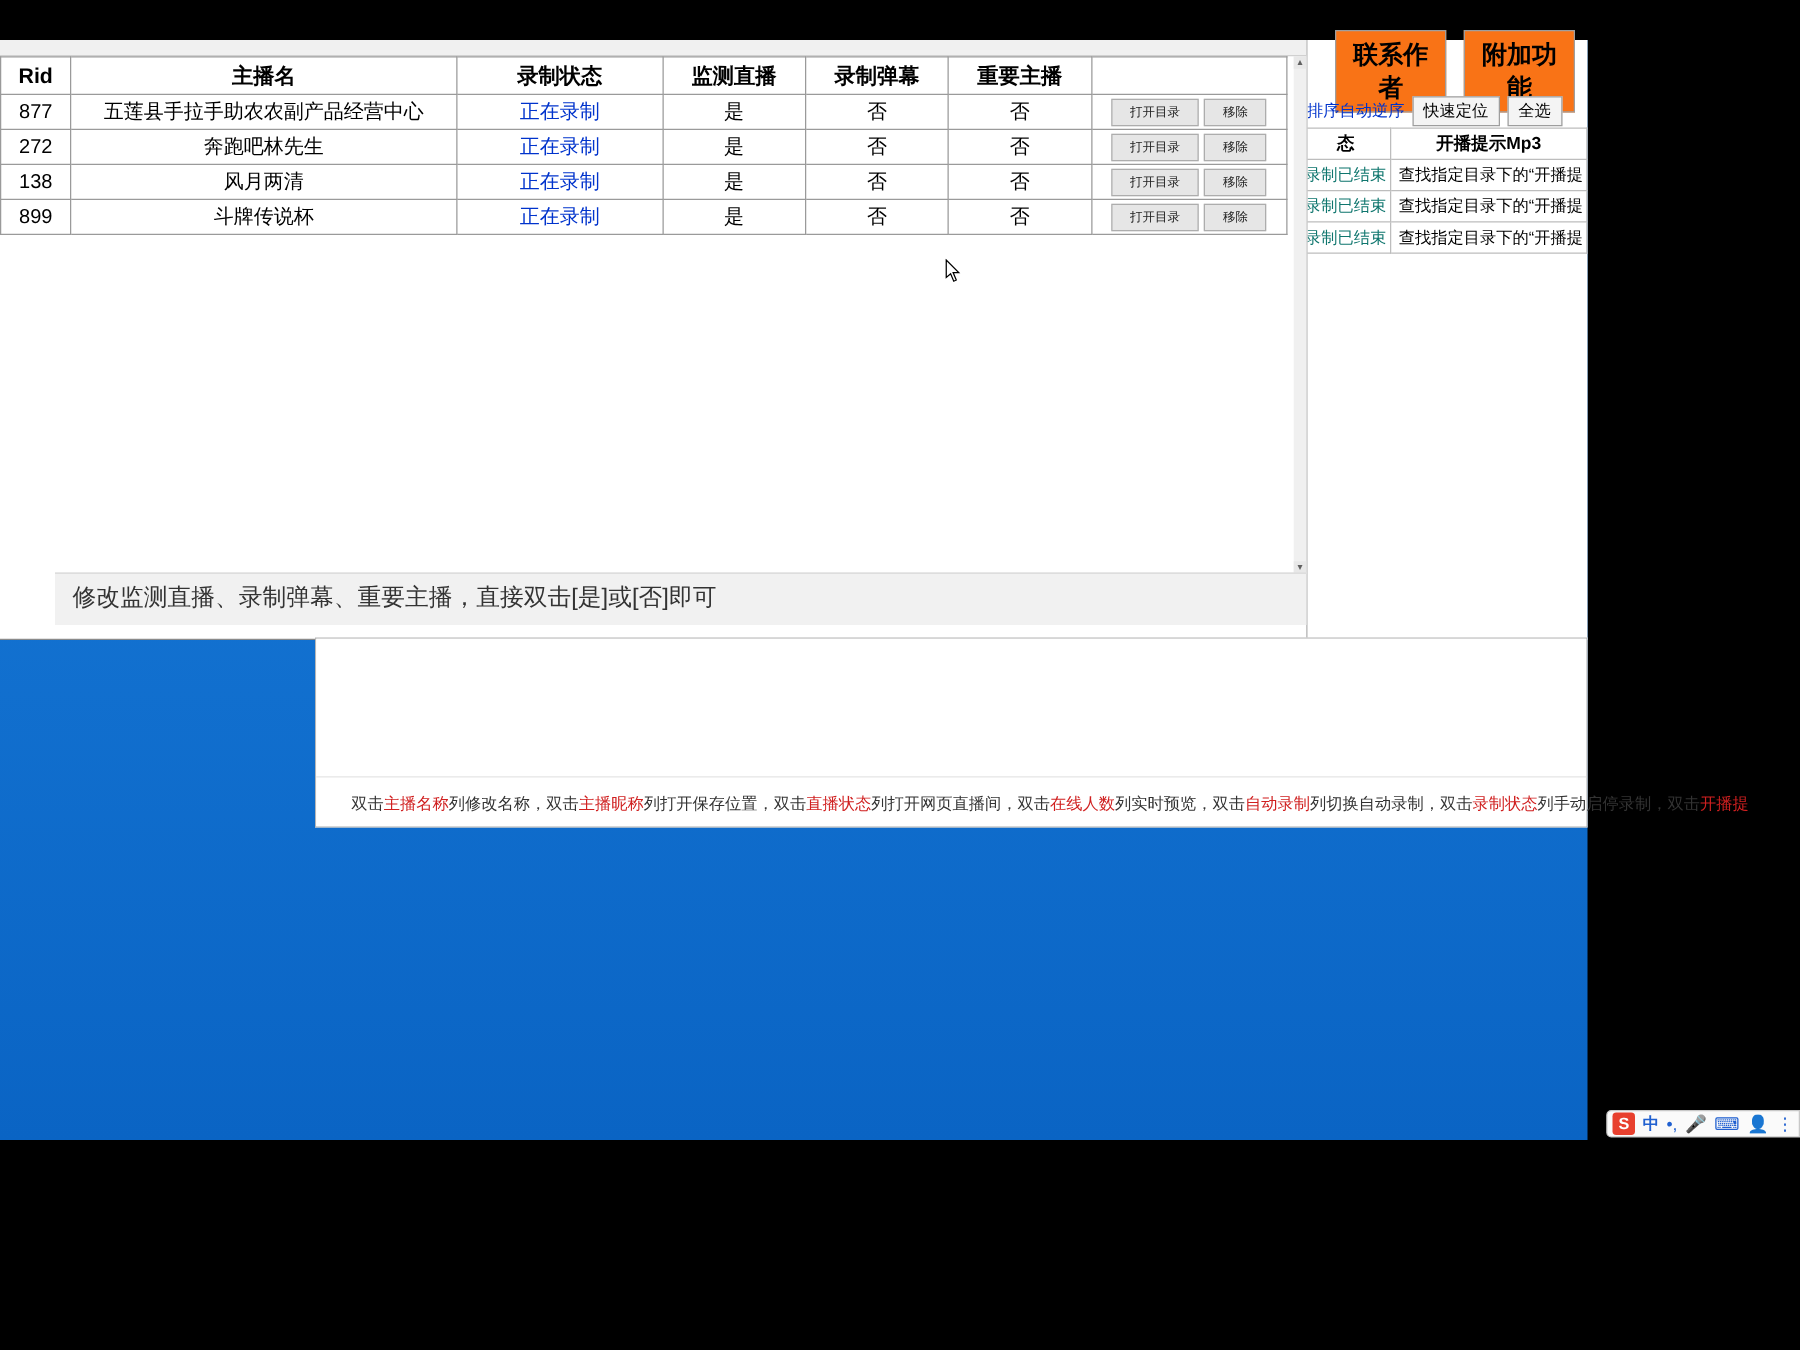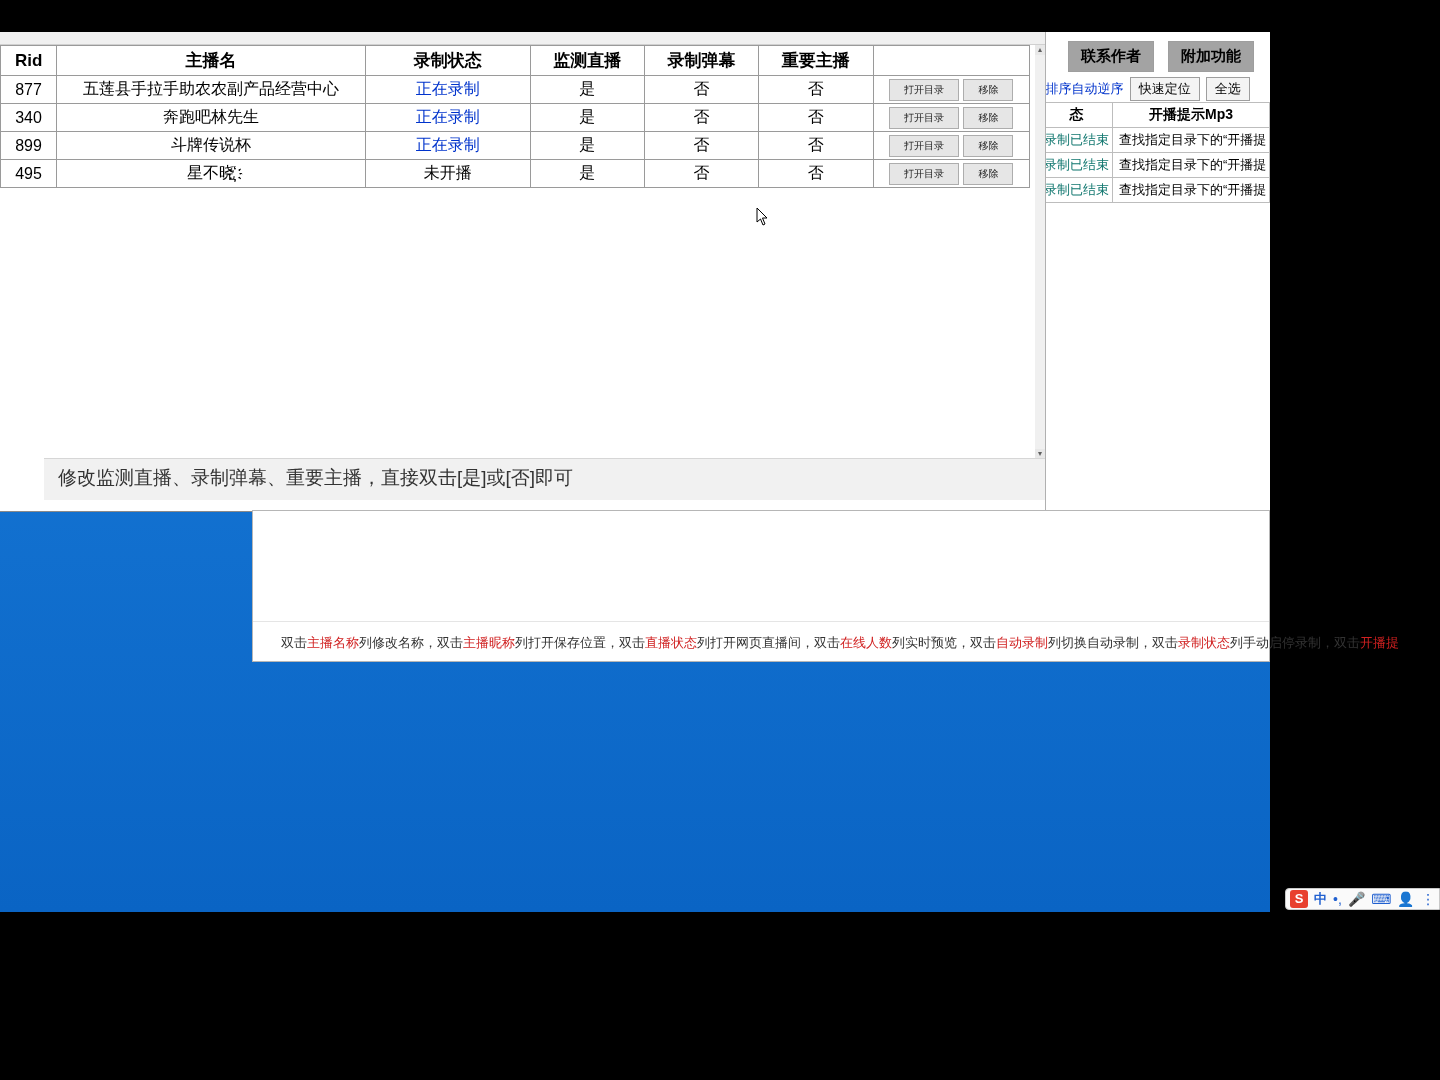--- a/index.html
+++ b/index.html
@@ -81,21 +81,21 @@
 
   
   .side-panel {
     position: absolute; top: 32px; left: 1040px; width: 230px; height: 480px;
     background: #fff;
   }
   .side-top-bar {
     height: 44px; padding: 7px 10px 2px 28px; display: flex; gap: 14px; align-items: center;
   }
   .side-btn {
-    background: #a3a3a3; border: 1px solid #9e9e9e; font-size: 15px; font-weight: bold;
+    background: #f97316; border: 1px solid #9e9e9e; font-size: 20px; font-weight: bold;
     padding: 5px 12px; cursor: pointer;
   }
   .side-row2 {
     height: 26px; padding: 2px 2px 2px 2px; display: flex; gap: 6px; align-items: center;
     font-size: 13px;
   }
   .blue-text { color: #0033cc; cursor: pointer; }
   .mini-btn {
     background: #f4f4f4; border: 1px solid #9e9e9e; font-size: 13px;
     padding: 2px 8px; cursor: pointer;
@@ -208,41 +208,41 @@
           <tr>
             <td>877</td>
             <td>五莲县手拉手助农农副产品经营中心</td>
             <td><span class="blue-link">正在录制</span></td>
             <td>是</td>
             <td>否</td>
             <td>否</td>
             <td class="btn-col"><span class="btn">打开目录</span> <span class="btn">移除</span></td>
           </tr>
           <tr>
-            <td>340</td>
+            <td>272</td>
             <td>奔跑吧林先生</td>
+            <td><span class="blue-link">正在录制</span></td>
+            <td>是</td>
+            <td>否</td>
+            <td>否</td>
+            <td class="btn-col"><span class="btn">打开目录</span> <span class="btn">移除</span></td>
+          </tr>
+          <tr>
+            <td>138</td>
+            <td>风月两清</td>
             <td><span class="blue-link">正在录制</span></td>
             <td>是</td>
             <td>否</td>
             <td>否</td>
             <td class="btn-col"><span class="btn">打开目录</span> <span class="btn">移除</span></td>
           </tr>
           <tr>
             <td>899</td>
             <td>斗牌传说杯</td>
             <td><span class="blue-link">正在录制</span></td>
-            <td>是</td>
-            <td>否</td>
-            <td>否</td>
-            <td class="btn-col"><span class="btn">打开目录</span> <span class="btn">移除</span></td>
-          </tr>
-          <tr>
-            <td>495</td>
-            <td>星不晓҉҉</td>
-            <td><span class="">未开播</span></td>
             <td>是</td>
             <td>否</td>
             <td>否</td>
             <td class="btn-col"><span class="btn">打开目录</span> <span class="btn">移除</span></td>
           </tr>
         </tbody>
     </table>
     <div class="hint-bar">修改监测直播、录制弹幕、重要主播，直接双击[是]或[否]即可</div>
   </div>
 </div>

